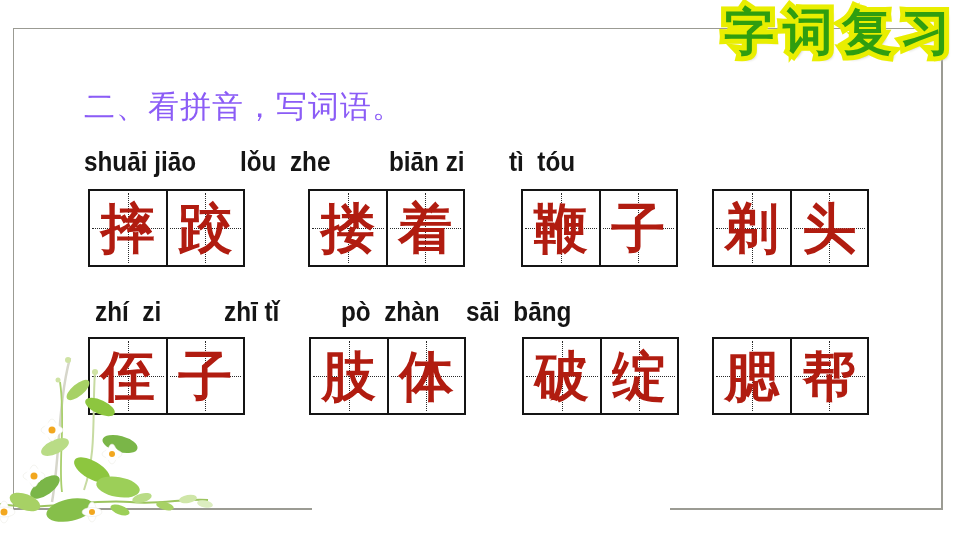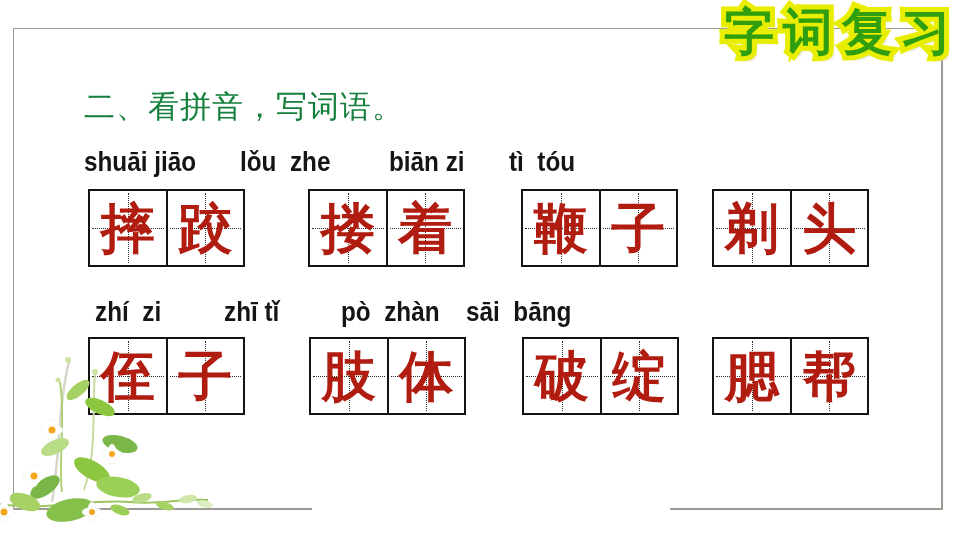--- a/index.html
+++ b/index.html
@@ -19,21 +19,21 @@
   .title-wrap{position:relative;display:inline-block;
     font-family:"DejaVu Sans",sans-serif;font-weight:700;font-size:50px;
     letter-spacing:9px;line-height:64px;}
   .title-back{position:absolute;left:0;top:0;color:var(--title_outline,#e9ee00);
     -webkit-text-stroke:10px var(--title_outline,#e9ee00);
     text-shadow:4px 4px 3px #c9c9c4;}
   .title-front{position:relative;color:var(--title_green,#2f9e10);}
   
   .instruction{position:absolute;left:84px;top:86px;
     font-family:"Liberation Serif","DejaVu Serif",serif;
-    font-size:31px;color:#15803d;letter-spacing:1px;}
+    font-size:31px;color:#8b5cf6;letter-spacing:1px;}
   
   .pinyin{position:absolute;font-family:"Liberation Sans",sans-serif;
     font-weight:700;font-size:27px;color:var(--pinyin_black,#151515);
     white-space:pre;transform:scaleX(.9);transform-origin:left center;}
   
   .wordbox{position:absolute;width:157px;height:78px;box-sizing:border-box;
     border:2px solid #141414;background:#fff;display:flex;}
   .cell{position:relative;flex:1;display:flex;align-items:center;justify-content:center;}
   .cell.first{border-right:2px solid #141414;}
   .dot-h{position:absolute;left:2px;right:2px;top:50%;height:0;

